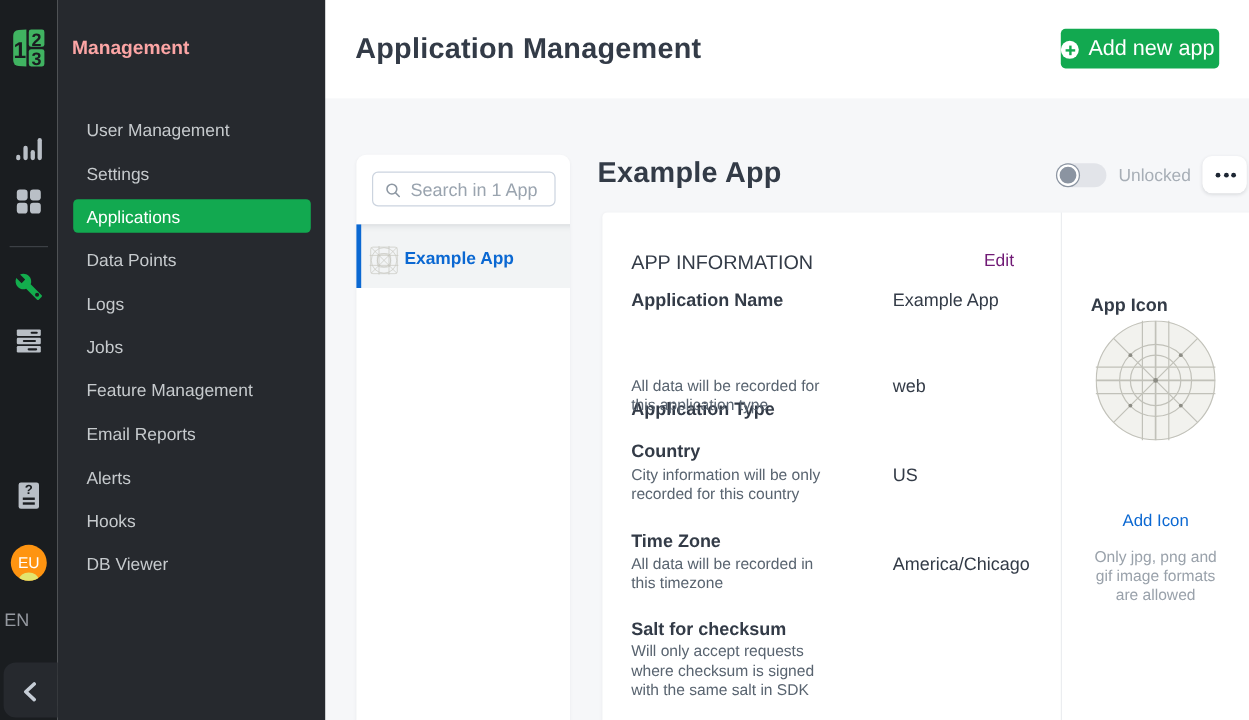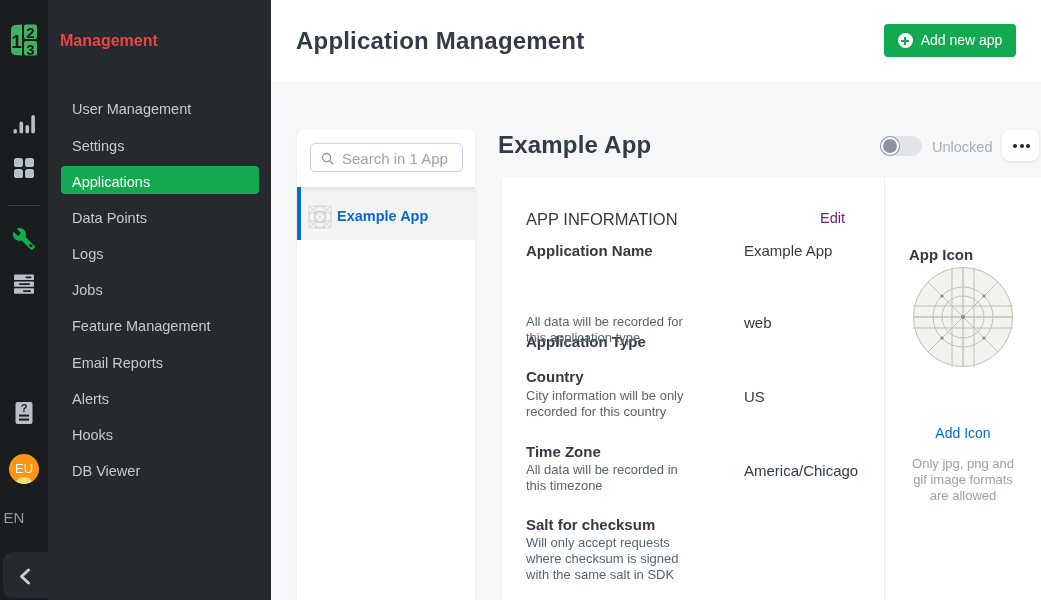--- a/index.html
+++ b/index.html
@@ -7,30 +7,30 @@
   body { position:relative; background:#f6f7f9; }
   .abs { position:absolute; }
 
   
   #rail { left:0; top:0; width:48px; height:600px; background:#1a1d20; z-index:5; }
   #railfoot { left:3px; top:552px; width:45px; height:46px; background:#26292e; border-radius:10px 0 0 10px; z-index:6; }
   .railicon { position:absolute; left:12px; width:24px; height:24px; }
 
   
   #menu { left:48px; top:0; width:223px; height:600px; background:#26292e; z-index:4; }
-  #menu h1 { position:absolute; left:12px; top:32px; font-size:16px; font-weight:bold; color:#ef4444; }
+  #menu h1 { position:absolute; left:12px; top:32px; font-size:16px; font-weight:bold; color:#fca5a5; }
   .mitem { position:absolute; left:24px; font-size:14.5px; color:#c6cacd; }
   #mpill { position:absolute; left:13px; top:166px; width:198px; height:28px; background:#12a950; border-radius:4px; }
   #mfoot { position:absolute; left:0; top:570px; width:223px; text-align:center; font-size:11px; color:#9b9fa3; }
 
   
   #main { left:271px; top:0; width:926px; height:600px; }
   #header { position:absolute; left:0; top:0; width:770px; height:82px; background:#fff; }
   #header h2 { position:absolute; left:25px; top:27px; font-size:24px; font-weight:bold; color:#333b47; letter-spacing:.2px; }
-  #addbtn { position:absolute; left:613px; top:24px; width:132px; height:33px; background:#12a950; border-radius:4px; color:#fff; font-size:14px; line-height:33px; text-align:center; }
+  #addbtn { position:absolute; left:613px; top:24px; width:132px; height:33px; background:#12a950; border-radius:4px; color:#fff; font-size:18px; line-height:33px; text-align:left; }
   #addbtn .plus { display:inline-block; vertical-align:-3px; margin-right:8px; width:15px; height:15px; background:#fff; border-radius:50%; position:relative; }
   #addbtn .plus::before, #addbtn .plus::after { content:""; position:absolute; background:#12a950; }
   #addbtn .plus::before { left:3.5px; top:6.5px; width:8px; height:2px; }
   #addbtn .plus::after { left:6.5px; top:3.5px; width:2px; height:8px; }
 
   
   #listcard { position:absolute; left:26px; top:129px; width:178px; height:471px; background:#fff; border-radius:8px 8px 0 0; box-shadow:0 1px 3px rgba(30,40,50,.06); }
   #search { position:absolute; left:13px; top:14px; width:153px; height:29px; border:1px solid #ccd4df; border-radius:5px; background:#fff; }
   #search .q { position:absolute; left:10px; top:8px; width:13px; height:13px; }
   #search .ph { position:absolute; left:31px; top:6px; font-size:15px; color:#9aa4af; }

